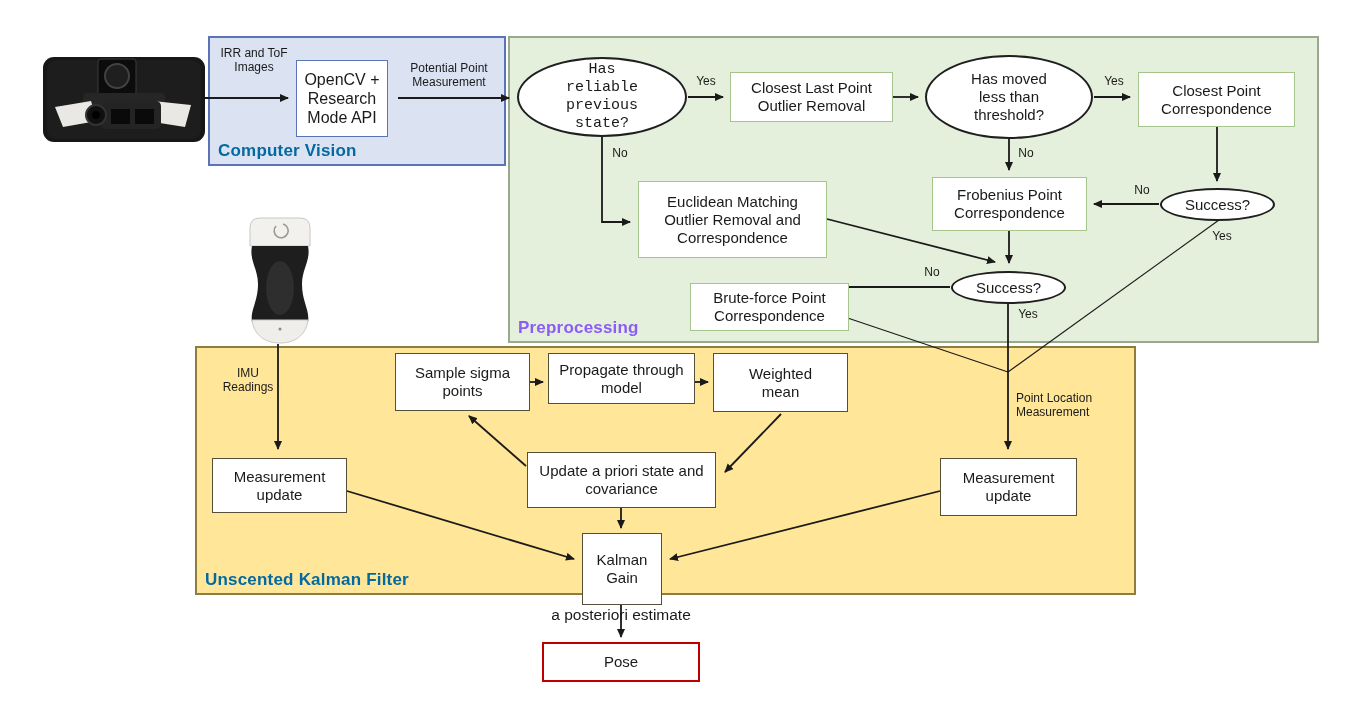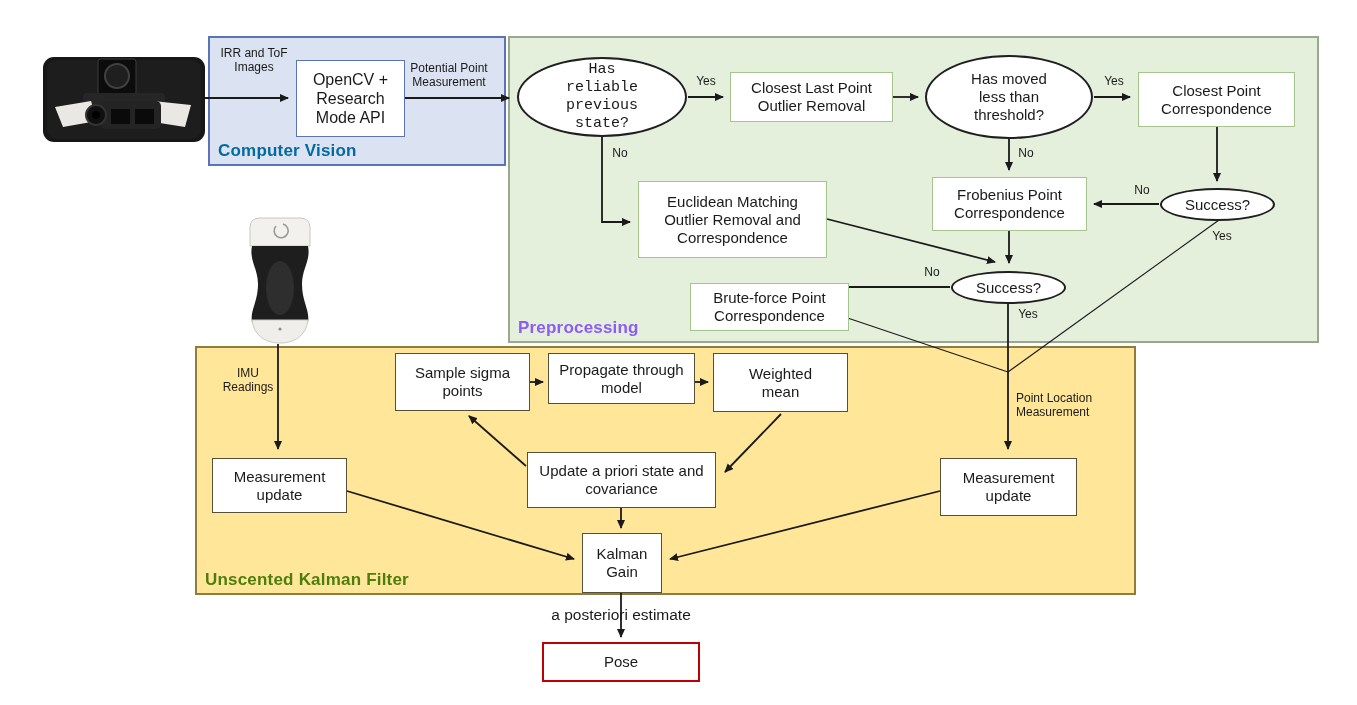--- a/index.html
+++ b/index.html
@@ -7,21 +7,21 @@
     position:relative;width:1357px;height:705px;background:#ffffff;
     font-family:"Liberation Sans", sans-serif;color:#1a1a1a;overflow:hidden;
   }
   .region{position:absolute;box-sizing:border-box;}
   .region-cv{background:#dbe3f2;border:2px solid #5b74b8;}
   .region-pre{background:#e4efdc;border:2px solid #9aa88f;}
   .region-ukf{background:#ffe699;border:2.5px solid #8f7d40;}
   .region-label{position:absolute;left:8px;bottom:3px;font-weight:bold;font-size:17px;letter-spacing:.2px;}
   .lbl-cv{color:#0369a1;}
   .lbl-pre{color:#8b5cf6;}
-  .lbl-ukf{color:#4d7c0f;}
+  .lbl-ukf{color:#0369a1;}
 
   .node{
     position:absolute;box-sizing:border-box;background:#ffffff;
     display:flex;align-items:center;justify-content:center;text-align:center;
     font-size:15px;line-height:1.2;padding:2px 6px;z-index:3;
   }
   .box-blue{border:1.5px solid #5b74b8;font-size:16px;}
   .box-green{border:1.5px solid #a5c58c;}
   .box-ukf{border:1.5px solid #55503a;}
   .box-pose{border:2px solid #c00000;}
@@ -134,39 +134,39 @@
     <svg width="80" height="133" viewBox="0 0 80 133">
       <path d="M10,16 Q10,6 20,6 L60,6 Q70,6 70,16 L70,34 L10,34 Z" fill="#f2f1ed" stroke="#c9c8c2" stroke-width="1"></path>
       <path d="M36,14 a7,7 0 1 0 7,-2" fill="none" stroke="#9a9a95" stroke-width="1.6"></path>
       <path d="M12,34 L68,34 C71,48 62,57 62,72 C62,90 70,98 68,110 L12,110 C10,98 18,90 18,72 C18,57 9,48 12,34 Z" fill="#1e1e1e"></path>
       <ellipse cx="40" cy="76" rx="14" ry="27" fill="#2e2e2e"></ellipse>
       <path d="M12,108 L68,108 C66,124 54,131 40,131 C26,131 14,124 12,108 Z" fill="#efeeea" stroke="#c9c8c2" stroke-width="1"></path>
       <circle cx="40" cy="117" r="1.5" fill="#8a8a86"></circle>
     </svg>
   </div>
 
-  <div class="node box-blue" style="left:296px;top:60px;width:109px;height:77px;">OpenCV + Research Mode API</div>
+  <div class="node box-blue" style="left:296px;top:60px;width:92px;height:77px;">OpenCV + Research Mode API</div>
 
   <div class="node ellipse pad-wide" style="left:517px;top:57px;width:170px;height:80px;font-family:Liberation Mono, monospace;">Has reliable previous state?</div>
   <div class="node box-green" style="left:730px;top:72px;width:163px;height:50px;">Closest Last Point Outlier Removal</div>
   <div class="node box-green" style="left:1138px;top:72px;width:157px;height:55px;">Closest Point Correspondence</div>
   <div class="node ellipse pad-wide" style="left:925px;top:55px;width:168px;height:84px;">Has moved less than threshold?</div>
   <div class="node ellipse" style="left:1160px;top:188px;width:115px;height:33px;">Success?</div>
   <div class="node box-green" style="left:932px;top:177px;width:155px;height:54px;">Frobenius Point Correspondence</div>
   <div class="node box-green" style="left:638px;top:181px;width:189px;height:77px;">Euclidean Matching Outlier Removal and Correspondence</div>
   <div class="node ellipse" style="left:951px;top:271px;width:115px;height:33px;">Success?</div>
   <div class="node box-green" style="left:653px;top:283px;width:159px;height:48px;margin-left:37px;">Brute-force Point Correspondence</div>
 
   <div class="node box-ukf" style="left:395px;top:353px;width:135px;height:58px;">Sample sigma points</div>
   <div class="node box-ukf" style="left:548px;top:353px;width:147px;height:51px;">Propagate through model</div>
   <div class="node box-ukf pad-mid" style="left:713px;top:353px;width:135px;height:59px;">Weighted mean</div>
   <div class="node box-ukf" style="left:527px;top:452px;width:189px;height:56px;">Update a priori state and covariance</div>
   <div class="node box-ukf" style="left:212px;top:458px;width:135px;height:55px;">Measurement update</div>
   <div class="node box-ukf" style="left:940px;top:458px;width:137px;height:58px;">Measurement update</div>
-  <div class="node box-ukf" style="left:582px;top:533px;width:80px;height:60px;">Kalman Gain</div>
+  <div class="node box-ukf" style="left:582px;top:533px;width:80px;height:72px;">Kalman Gain</div>
 
   <div class="node box-pose" style="left:542px;top:642px;width:158px;height:40px;">Pose</div>
 
   <div class="flabel" style="left:210px;top:46px;width:88px;">IRR and ToF Images</div>
   <div class="flabel" style="left:399px;top:61px;width:100px;">Potential Point Measurement</div>
   <div class="flabel" style="left:690px;top:74px;width:32px;">Yes</div>
   <div class="flabel" style="left:1098px;top:74px;width:32px;">Yes</div>
   <div class="flabel" style="left:606px;top:146px;width:28px;">No</div>
   <div class="flabel" style="left:1012px;top:146px;width:28px;">No</div>
   <div class="flabel" style="left:1128px;top:183px;width:28px;">No</div>

